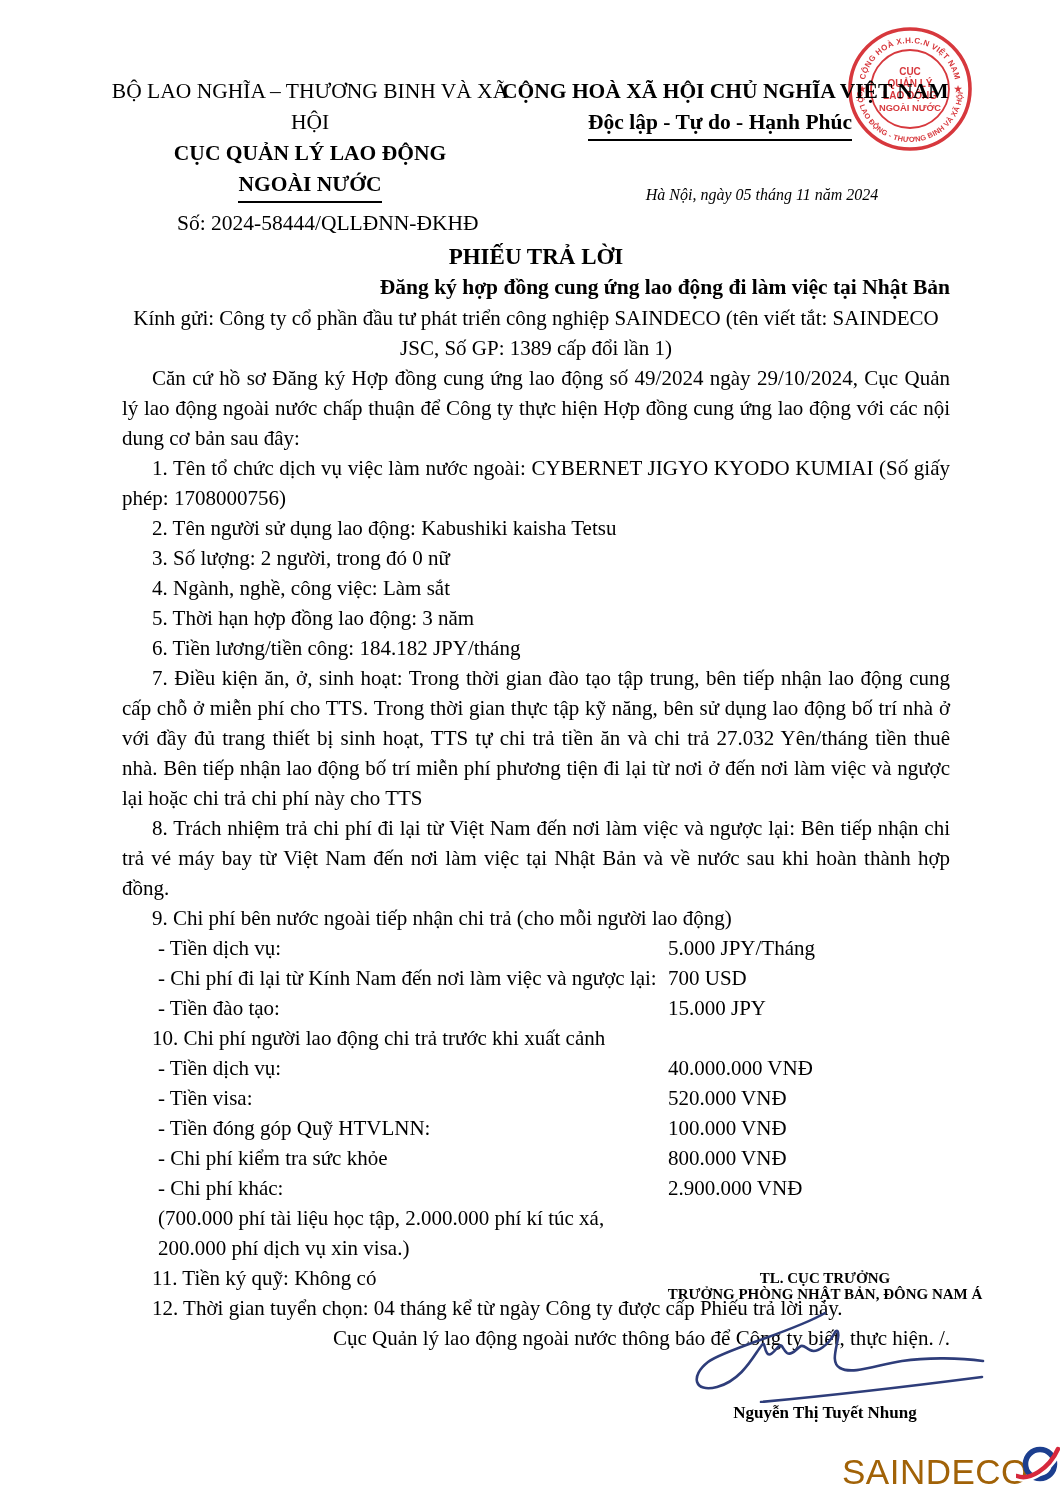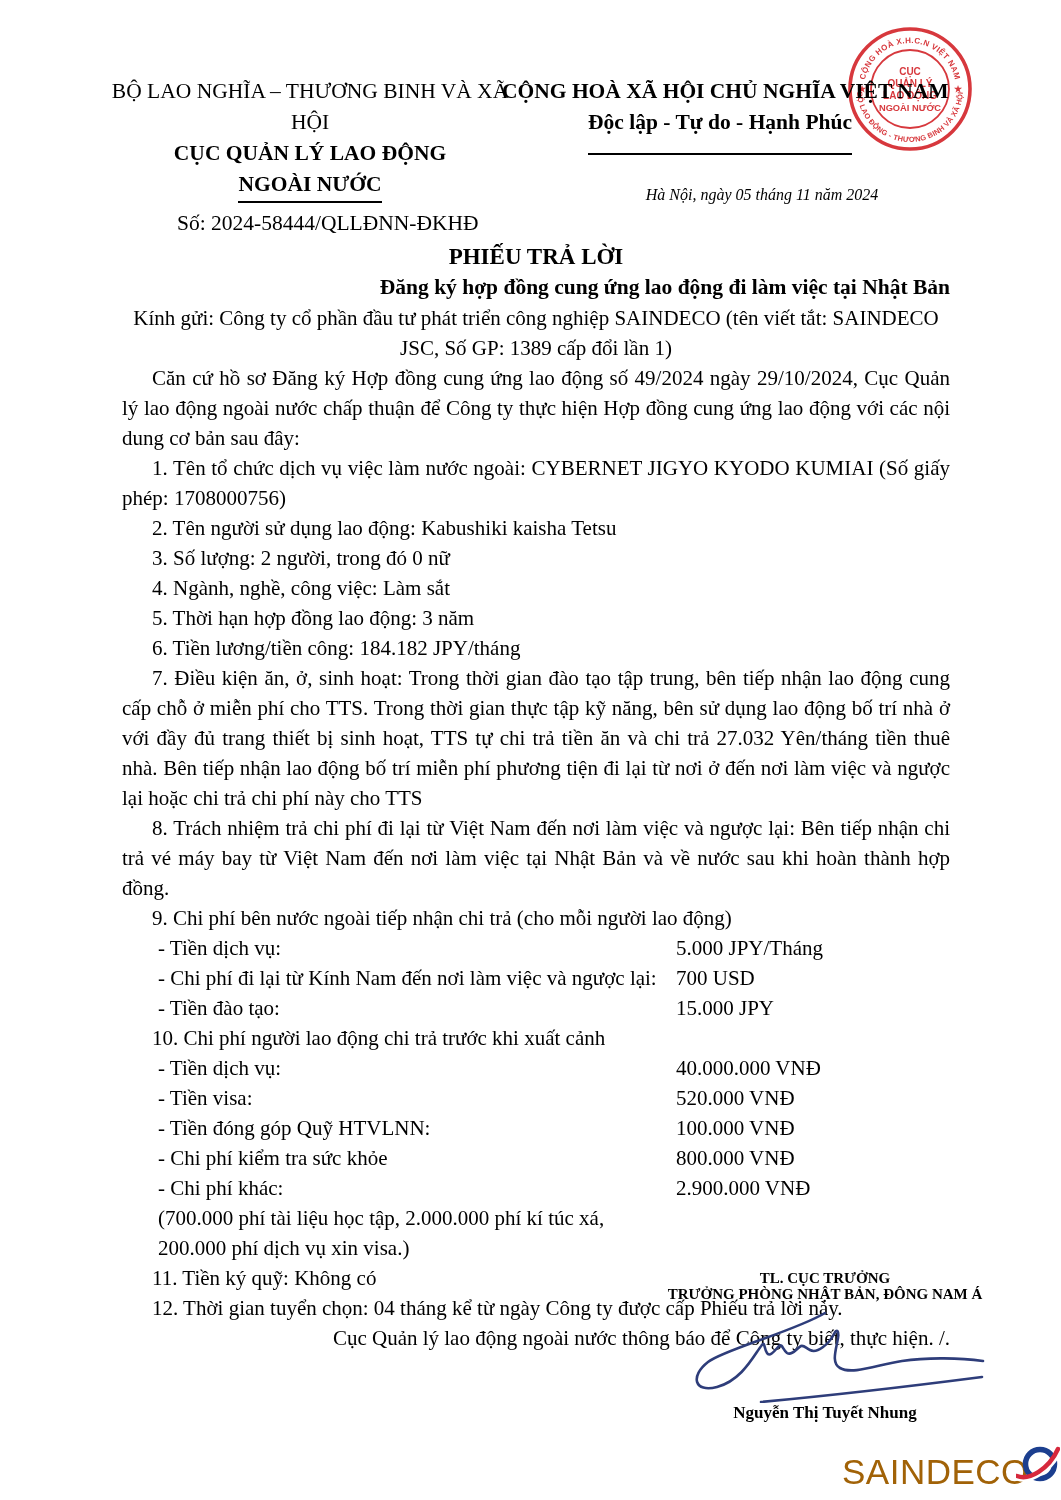--- a/index.html
+++ b/index.html
@@ -11,41 +11,41 @@
 
   
   .org-left { left:108px; top:76px; width:404px; text-align:center;
               font-size:21.5px; line-height:31px; }
   .org-left .dept { font-weight:bold; }
   .org-left .dept-u { font-weight:bold; display:inline-block;
                       border-bottom:2.5px solid #000; padding-bottom:1px; }
   .org-right { left:502px; top:76px; width:436px; text-align:center;
                font-size:21.5px; line-height:31px; font-weight:bold; }
   .org-right .motto { display:inline-block; border-bottom:2.5px solid #000;
-                      padding-bottom:15px; white-space:nowrap; }
+                      padding-bottom:1px; white-space:nowrap; }
   .org-right .nation { white-space:nowrap; }
   .date-line { left:552px; top:186px; width:420px; text-align:center;
                font-style:italic; font-size:16px; }
   .doc-number { left:177px; top:211px; font-size:21.5px; }
 
   
   .stamp { left:845px; top:24px; width:130px; height:130px;
            mix-blend-mode:multiply; opacity:.93; }
   .stamp svg { width:100%; height:100%; }
   .stamp text { font-family:"Liberation Sans", sans-serif; font-weight:bold; }
 
   
   .content { left:122px; top:241px; width:828px; font-size:21px; line-height:30px; }
   .content p { margin:0; }
   .doc-title { text-align:center; font-weight:bold; font-size:23px; line-height:31px; }
   .doc-subtitle { text-align:right; font-weight:bold; font-size:21.5px; line-height:31px; }
   .recipient { text-align:center; }
   .para { text-align:justify; text-indent:30px; }
   .item { text-align:justify; text-indent:30px; }
-  .fee-row { display:flex; padding-left:36px;gap:8px; }
+  .fee-row { display:flex; padding-left:36px; }
   .fee-label { width:510px; flex:none; }
   .fee-note { padding-left:36px; }
   .closing { text-align:right; }
 
   
   .sign-block { left:645px; top:1270px; width:360px; text-align:center; }
   .sign-tl { font-weight:bold; font-size:15px; line-height:16px; }
   .sign-pos { font-weight:bold; font-size:15px; line-height:17px; }
   .sign-svg { display:block; margin:0 auto; }
   .sign-name { font-weight:bold; font-size:17px; margin-top:0px; }

